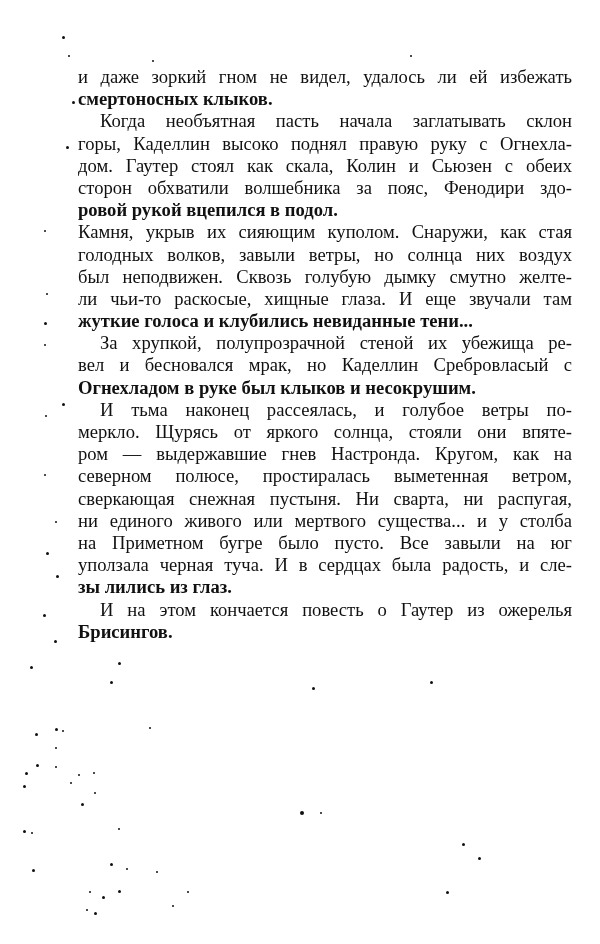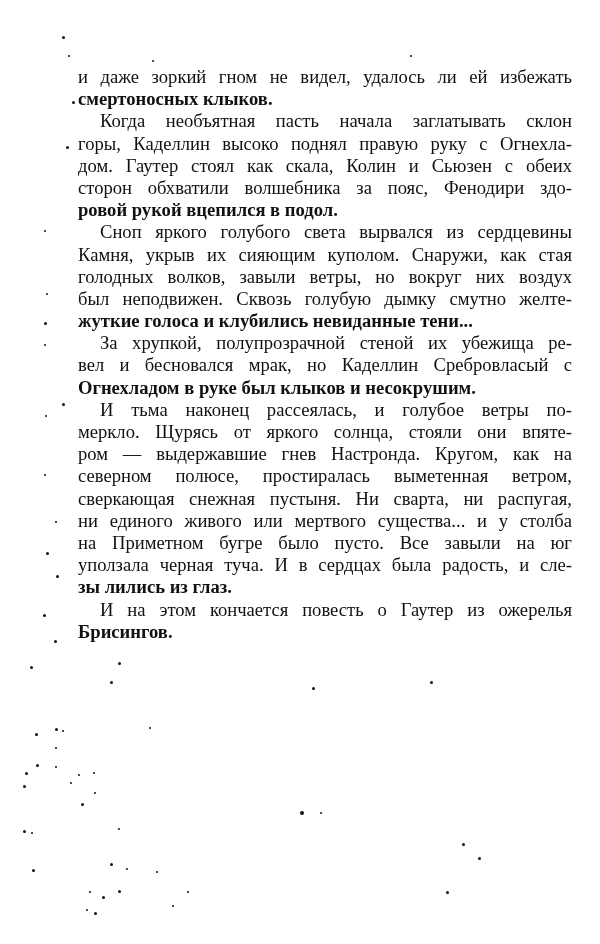--- a/index.html
+++ b/index.html
@@ -26,24 +26,24 @@
 
     <span class="line">и даже зоркий гном не видел, удалось ли ей избежать</span>
     <span class="line last">смертоносных клыков.</span>
 
     <span class="line indent">Когда необъятная пасть начала заглатывать склон</span>
     <span class="line">горы, Каделлин высоко поднял правую руку с Огнехла-</span>
     <span class="line">дом. Гаутер стоял как скала, Колин и Сьюзен с обеих</span>
     <span class="line">сторон обхватили волшебника за пояс, Фенодири здо-</span>
     <span class="line last">ровой рукой вцепился в подол.</span>
 
-    <span class="line indent">Сноп яркого голубого света вырвался из сердцевины</span>
     <span class="line">Камня, укрыв их сияющим куполом. Снаружи, как стая</span>
-    <span class="line">голодных волков, завыли ветры, но вокруг них воздух</span>
+    <span class="line">голодных волков, завыли ветры, но солнца них воздух</span>
     <span class="line">был неподвижен. Сквозь голубую дымку смутно желте-</span>
+    <span class="line">ли чьи-то раскосые, хищные глаза. И еще звучали там</span>
     <span class="line last">жуткие голоса и клубились невиданные тени...</span>
 
     <span class="line indent">За хрупкой, полупрозрачной стеной их убежища ре-</span>
     <span class="line">вел и бесновался мрак, но Каделлин Сребровласый с</span>
     <span class="line last">Огнехладом в руке был клыков и несокрушим.</span>
 
     <span class="line indent">И тьма наконец рассеялась, и голубое ветры по-</span>
     <span class="line">меркло. Щурясь от яркого солнца, стояли они впяте-</span>
     <span class="line">ром — выдержавшие гнев Настронда. Кругом, как на</span>
     <span class="line">северном полюсе, простиралась выметенная ветром,</span>

